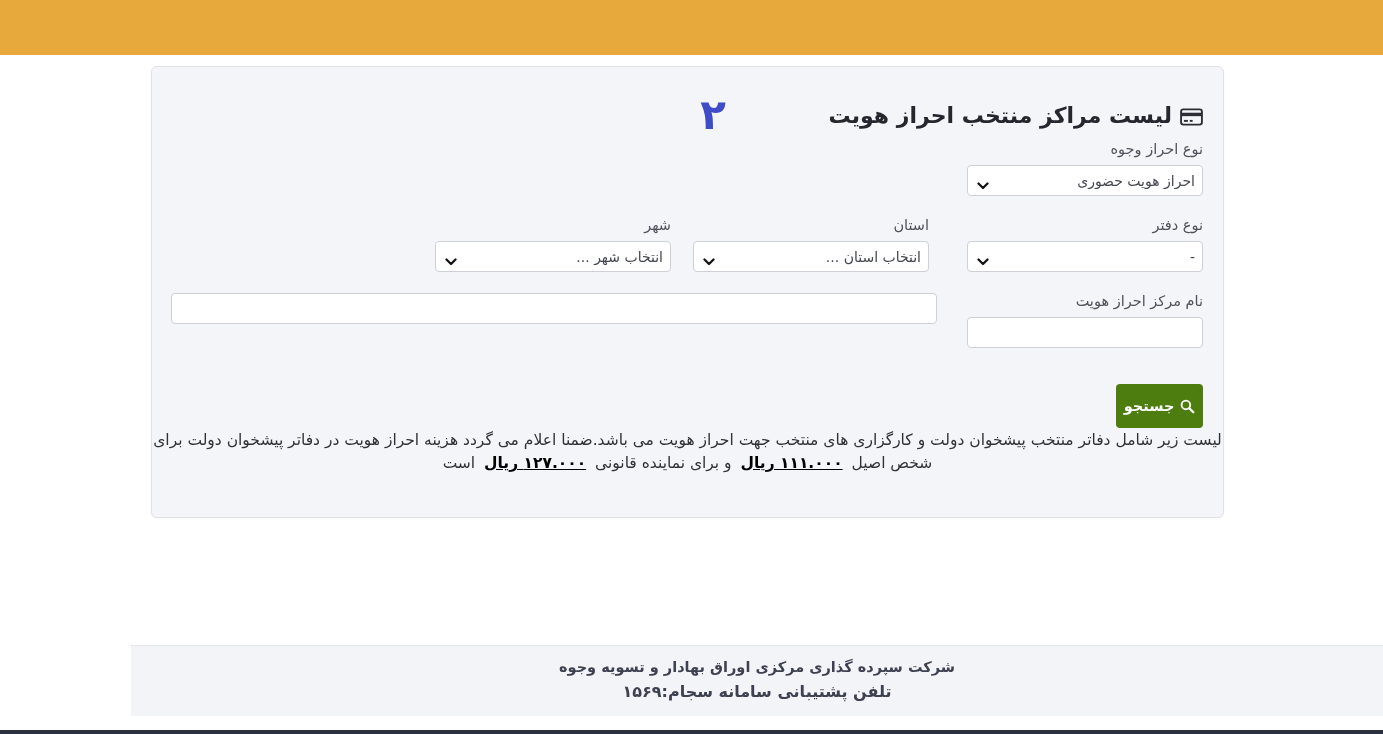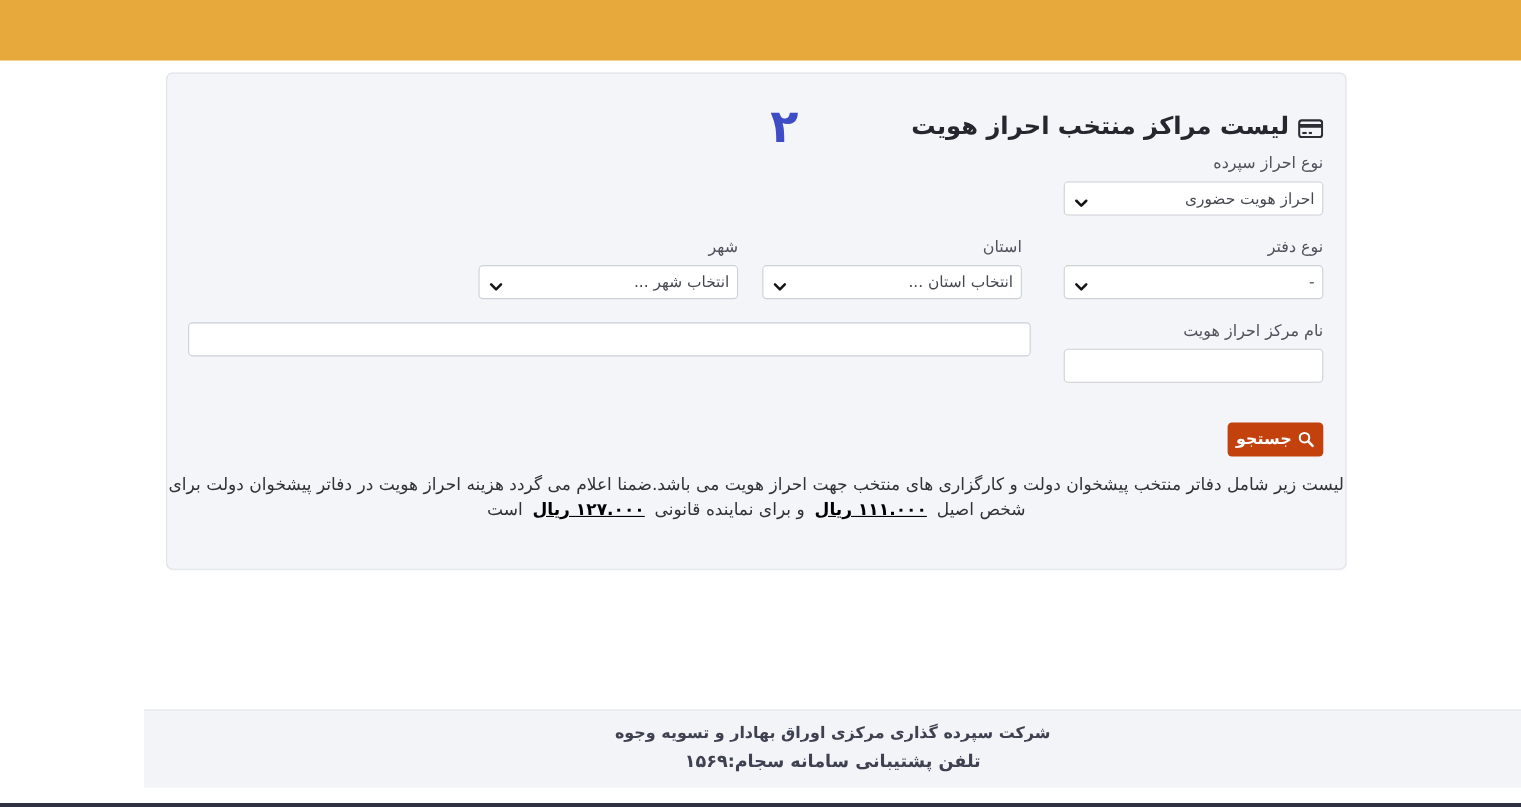--- a/index.html
+++ b/index.html
@@ -39,22 +39,22 @@
   .select-box .val { flex:1; text-align:right; overflow:hidden; white-space:nowrap; }
   .chev { position:absolute; left:9px; top:11px; }
   input.control { padding:0 11px; outline:none; }
   .g-auth   { top:74px;  right:20px;  width:236px; }
   .g-office { top:150px; right:20px;  width:236px; }
   .g-prov   { top:150px; right:294px; width:236px; }
   .g-city   { top:150px; right:552px; width:236px; }
   .g-name   { top:226px; right:20px;  width:236px; }
   .g-addr   { top:226px; right:286px; width:766px; }
   .search-btn {
-    position:absolute; top:317px; right:20px; width:87px; height:31px;
-    background:#c2410c; color:#ffffff; border:none; border-radius:4px;
+    position:absolute; top:317px; right:20px; width:87px; height:44px;
+    background:#4d7c0f; color:#ffffff; border:none; border-radius:4px;
     font-family:inherit; font-size:14.5px; font-weight:bold; cursor:pointer;
     display:flex; align-items:center; justify-content:center; gap:6px;
   }
   .note { position:absolute; top:362px; right:0; left:0; text-align:center;
           font-size:15.5px; color:#2F3237; line-height:23px; }
   .note .fee { color:#000000; font-weight:bold; text-decoration:underline; margin:0 4px; }
   .footer {
     position:absolute; top:645px; right:0; width:1252px; height:71px;
     background:#F3F4F8; border-top:1px solid #E3E5EA; text-align:center;
   }
@@ -79,21 +79,21 @@
         <rect x="4" y="12.6" width="4.2" height="2" fill="#2D2D36"></rect>
         <rect x="10.2" y="12.6" width="3" height="2" fill="#2D2D36"></rect>
       </svg>
     </span>
     <h1>لیست مراکز منتخب احراز هویت</h1>
   </div>
 
   <div class="step-number">۲</div>
 
   <div class="group g-auth">
-    <span class="lbl">نوع احراز سپرده</span>
+    <span class="lbl">نوع احراز وجوه</span>
     <div class="control select-box">
       <span class="val">احراز هویت حضوری</span>
       <span class="chev">
         <svg width="12" height="8" viewBox="0 0 12 8">
             <polyline points="1.5,1.5 6,6 10.5,1.5" fill="none" stroke="#141414" stroke-width="2.3" stroke-linecap="round" stroke-linejoin="round"></polyline>
           </svg>
       </span>
     </div>
   </div>
 

